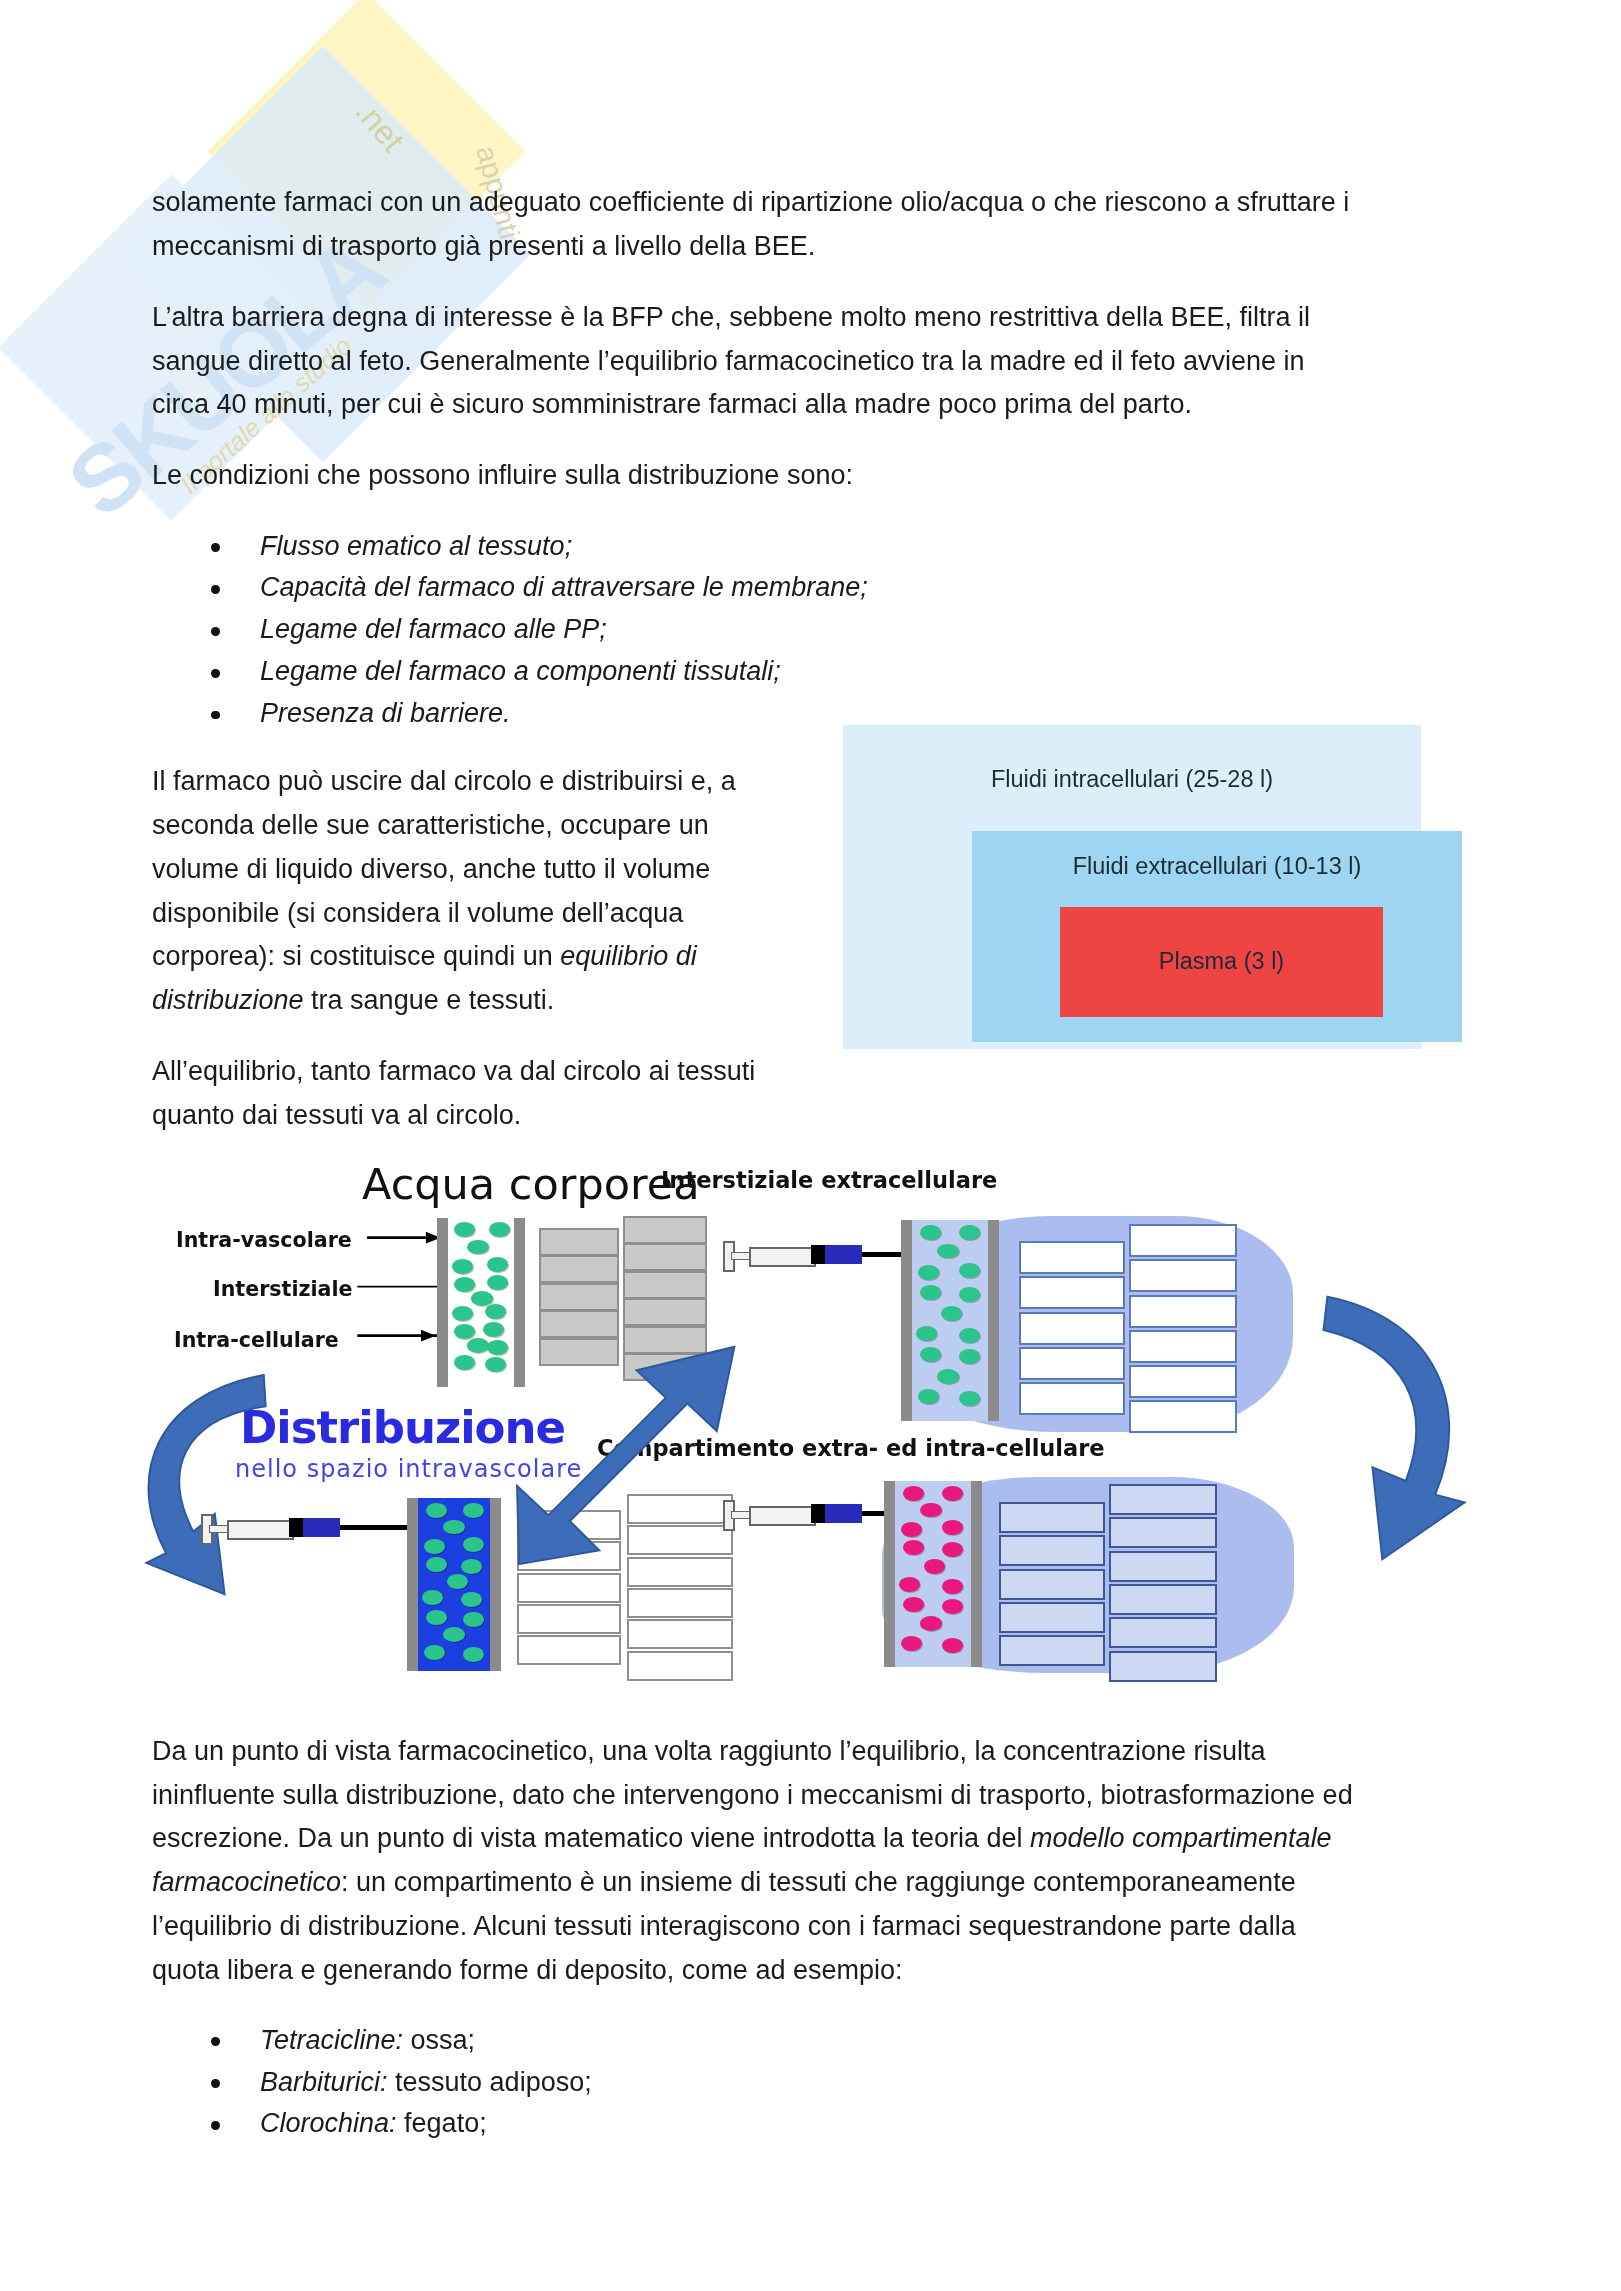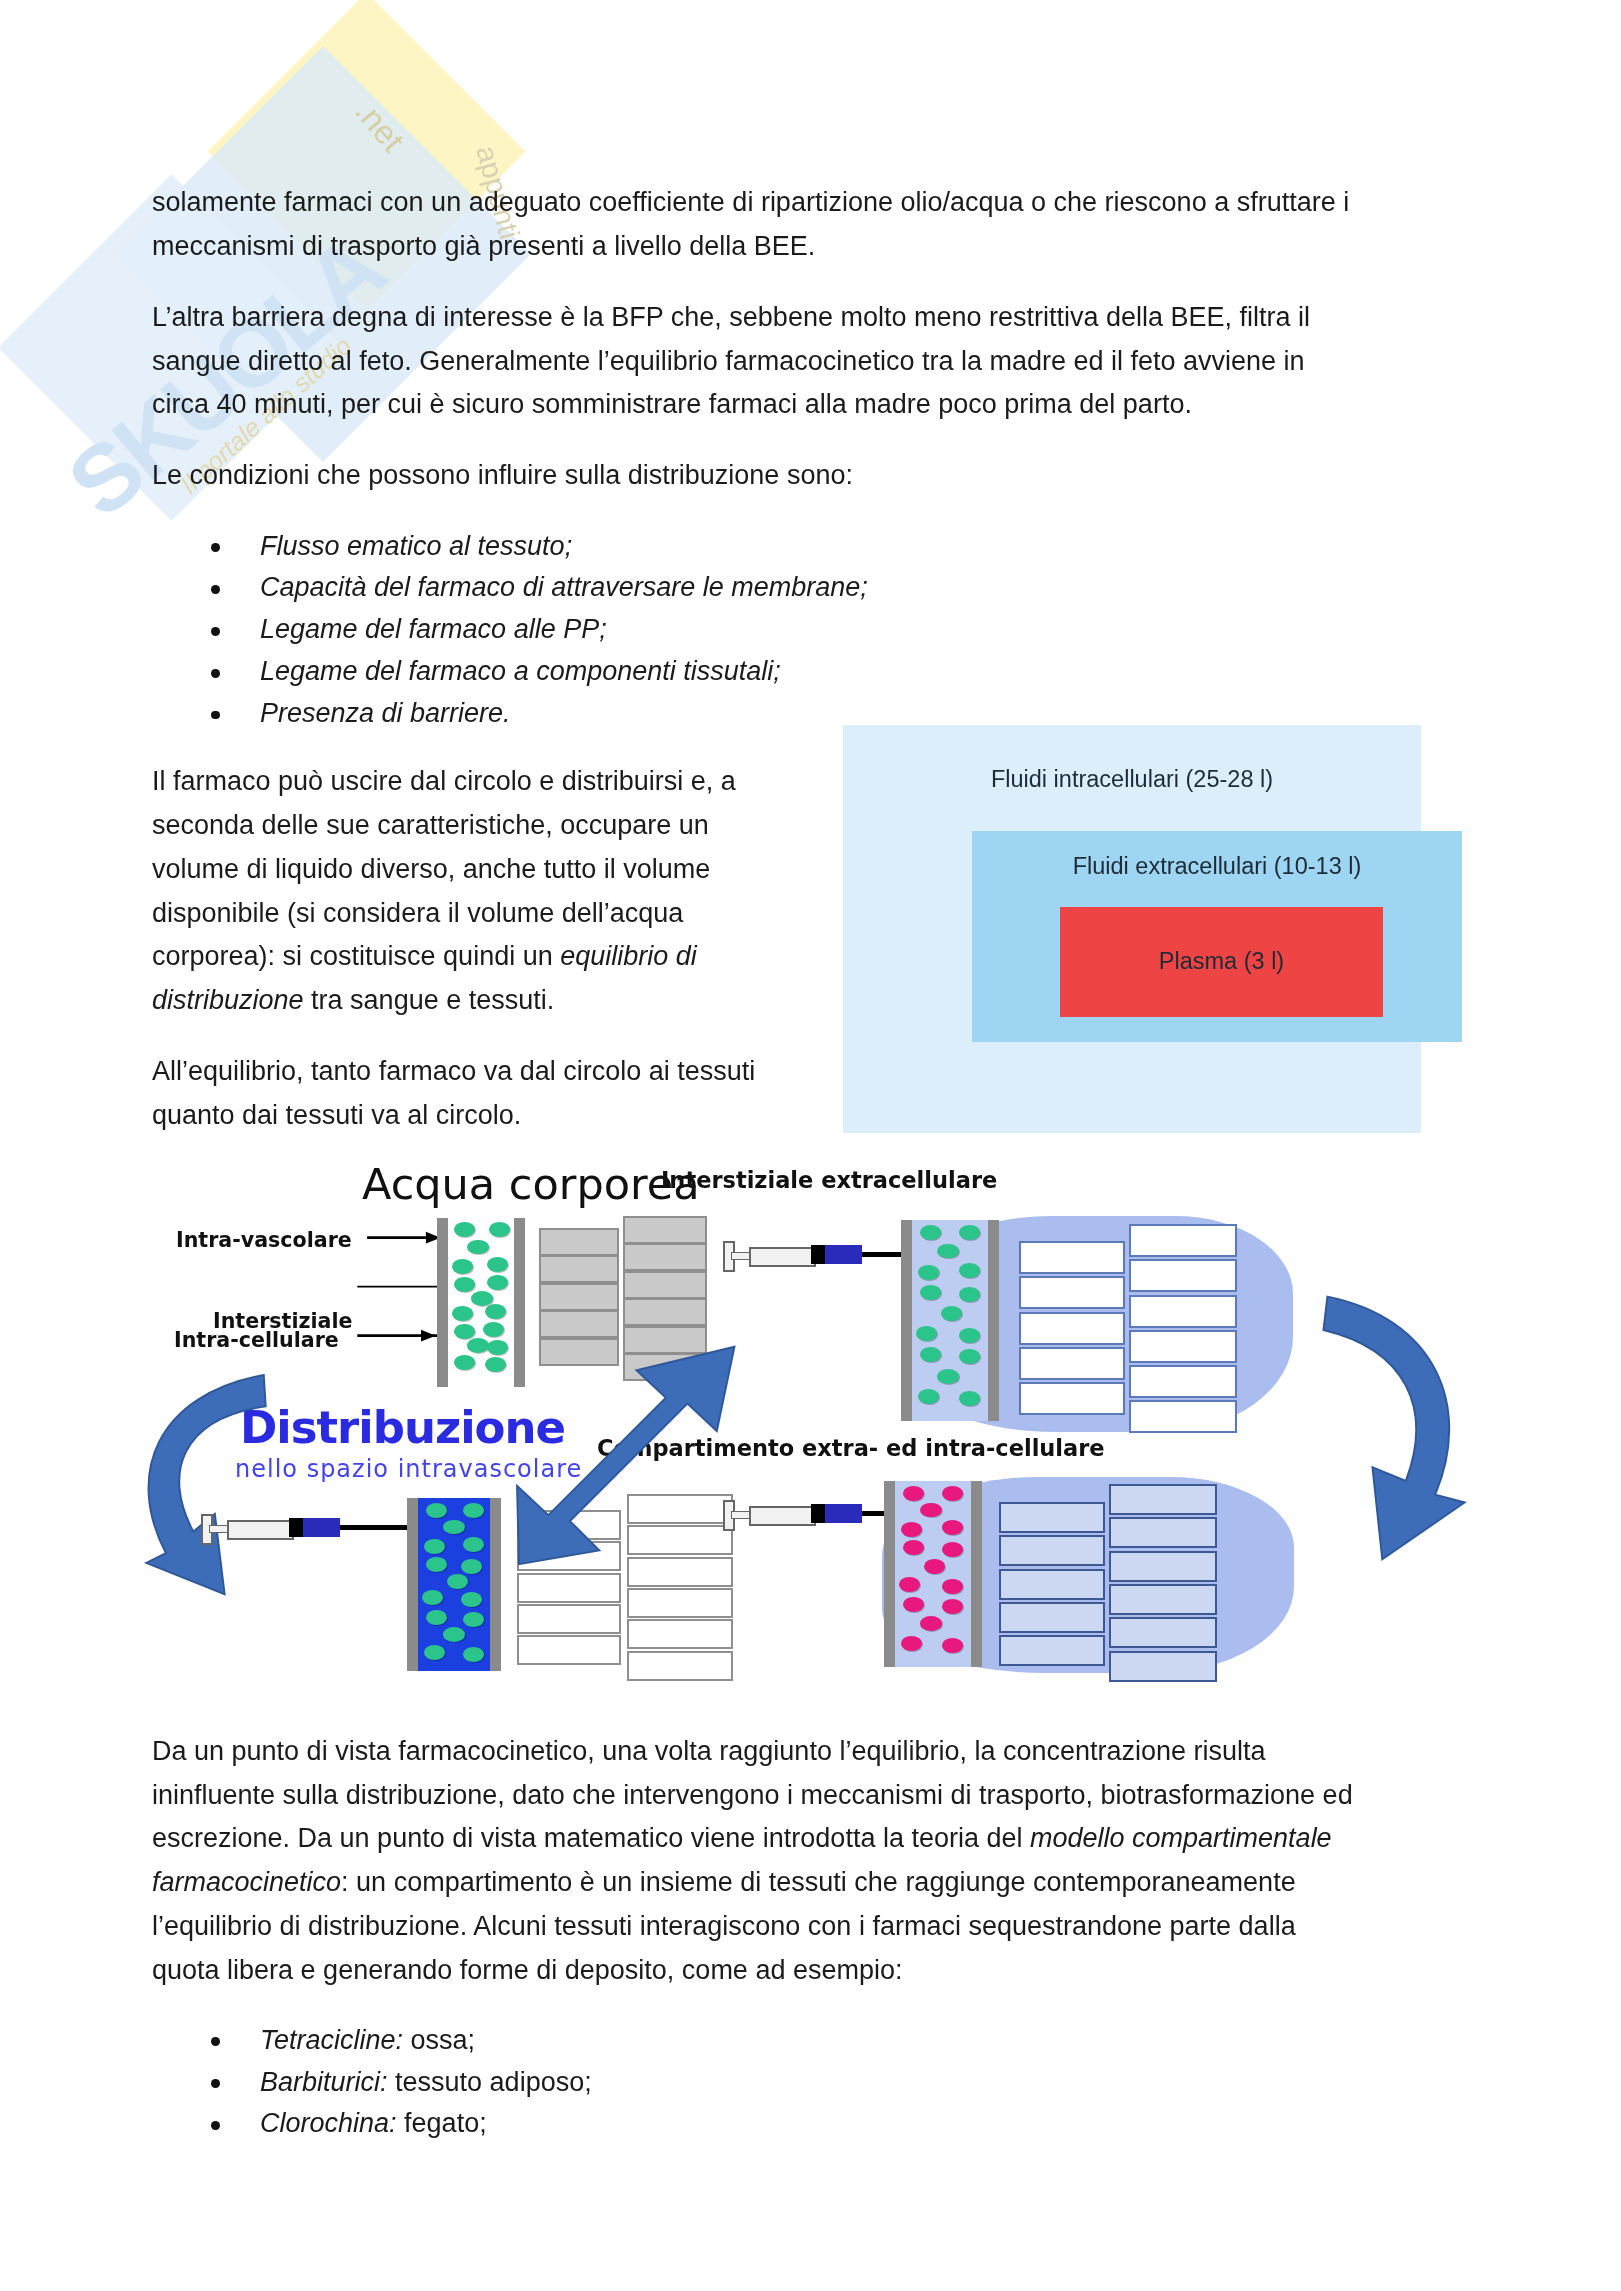--- a/index.html
+++ b/index.html
@@ -121,21 +121,21 @@
     background:#111;
   }
   ul.bullets.roman li{font-style:normal;}
   ul.bullets.roman li em{font-style:italic;}
   i{font-style:italic;}
 
   
   .fluidfig{
     position:absolute;
     left:843px;top:725px;
-    width:578px;height:408px;
+    width:578px;height:324px;
     background:#dbeef9;
     z-index:3;
   }
   .fluid-l1-label{
     position:absolute;left:0;right:0;top:41px;
     text-align:center;
     font-size:23.5px;color:#1d2b36;
   }
   .fluid-l2{
     position:absolute;
@@ -178,21 +178,21 @@
   }
   .lbl{
     position:absolute;
     font-size:20.6px;
     font-weight:bold;
     color:#111;
     font-family:"DejaVu Sans", sans-serif;
     white-space:nowrap;
   }
   .lbl-iv{left:49px;top:67px;}
-  .lbl-int{left:86px;top:116px;margin-top:32px;}
+  .lbl-int{left:86px;top:116px;}
   .lbl-ic{left:47px;top:167px;}
   .lbl-ce{left:534px;top:5.9px;font-size:22.5px;}
   .lbl-cei{left:470px;top:274px;font-size:22.5px;}
 
   .distrib{
     position:absolute;
     left:113px;top:240px;
     font-size:45px;
     font-weight:bold;
     color:#2a2ae0;

